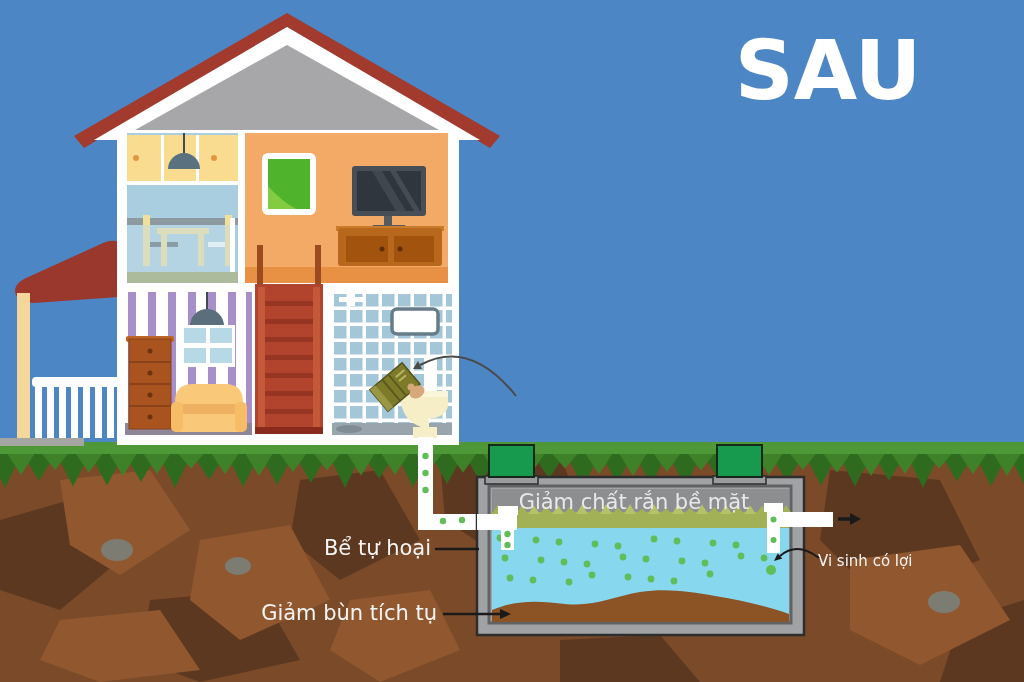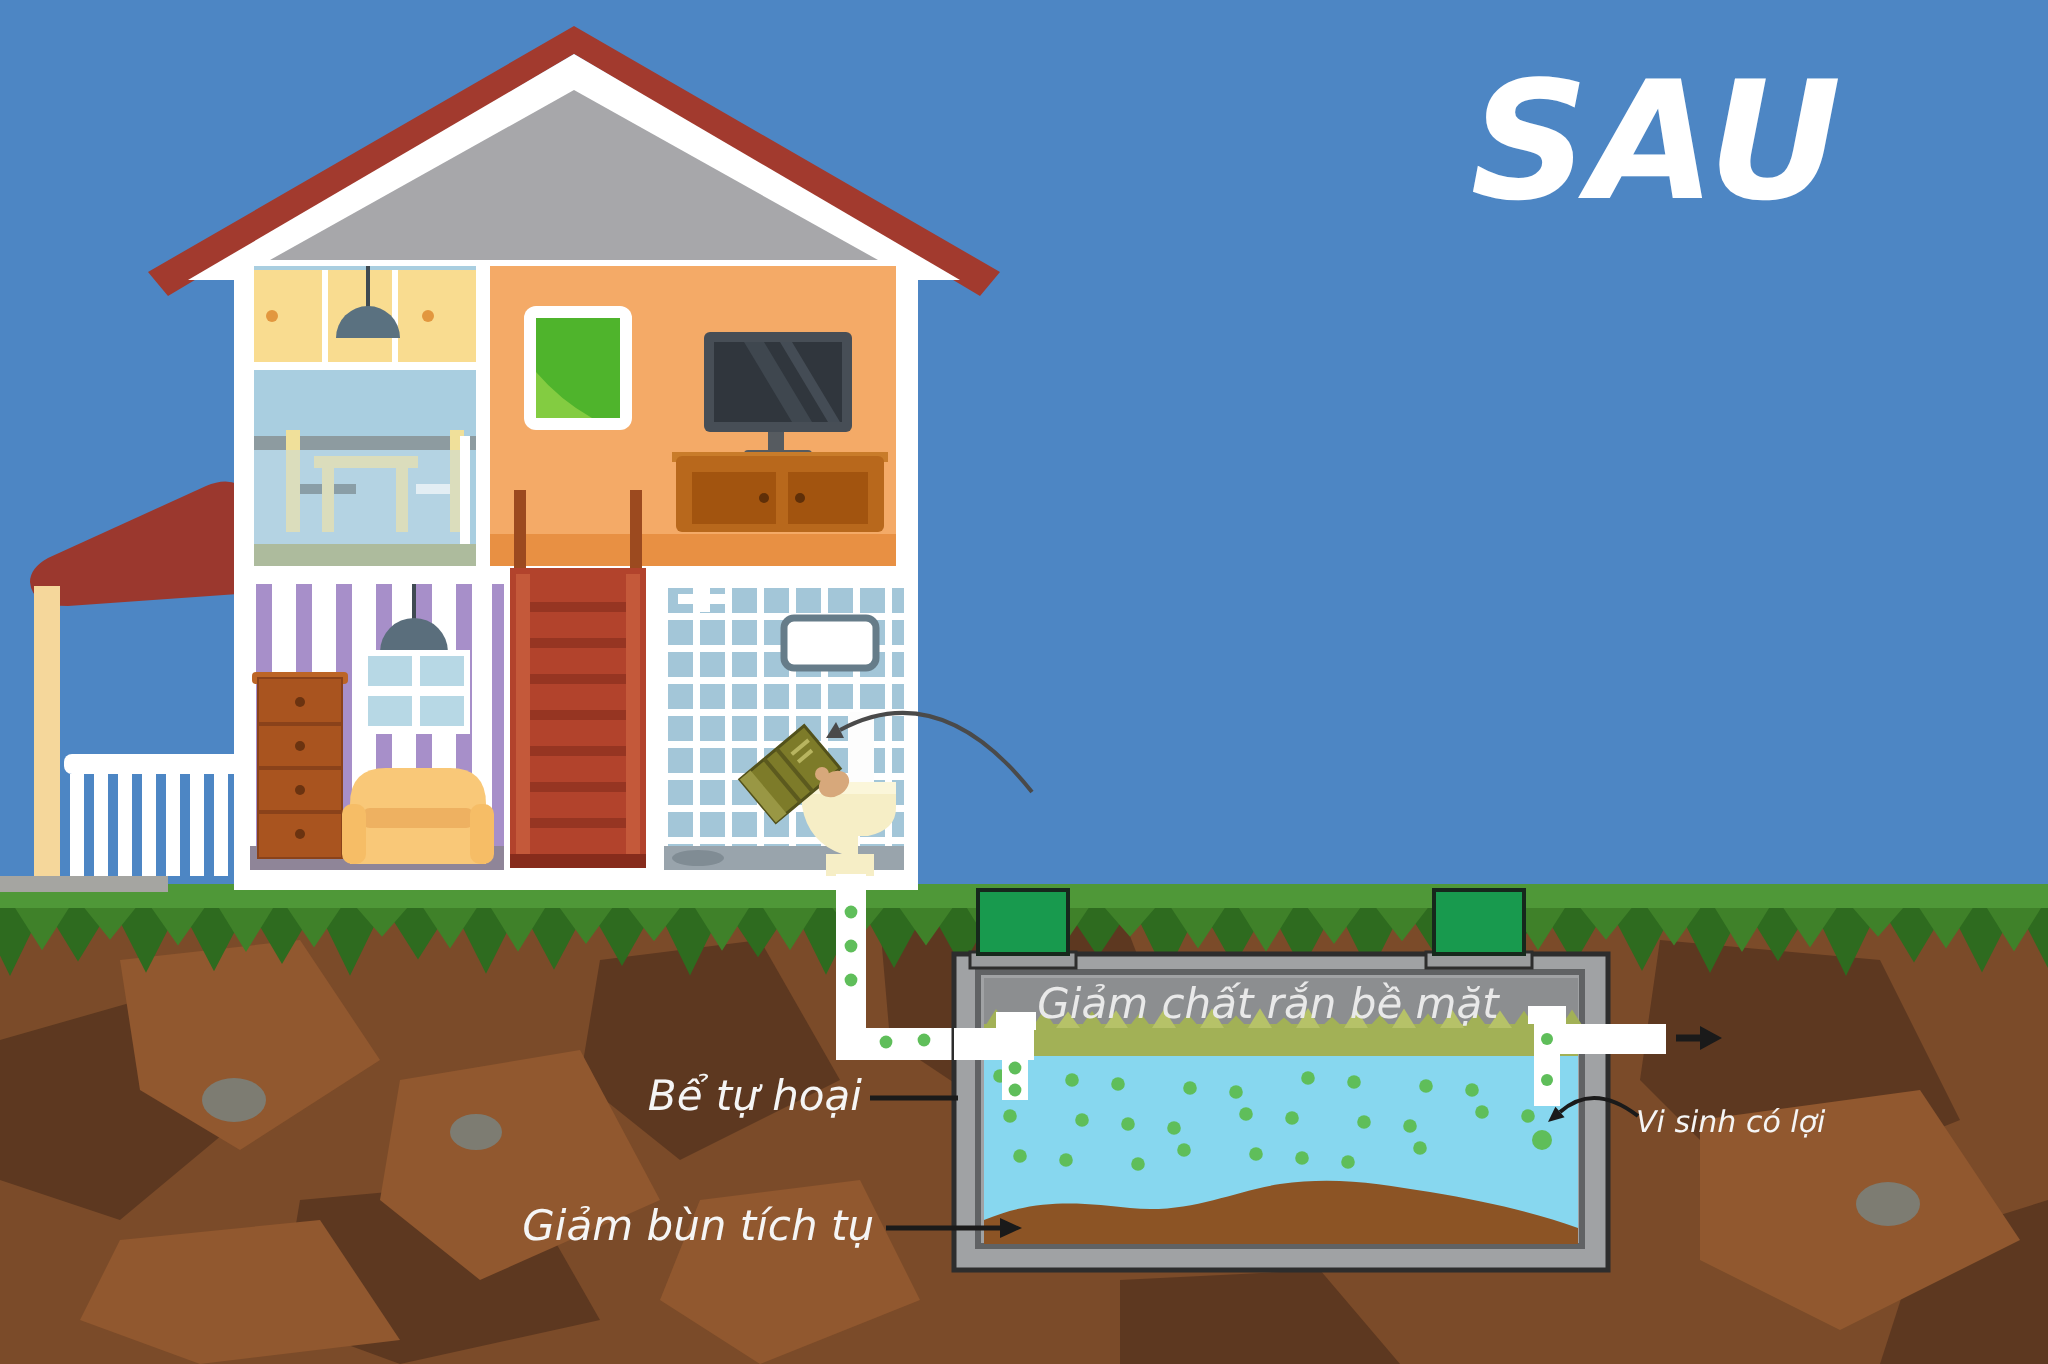--- a/index.html
+++ b/index.html
@@ -1,16 +1,16 @@
 <!DOCTYPE html>
 <html><head>
 <meta charset="utf-8">
 <style>
   html,body{margin:0;padding:0;background:#222;}
-  .stage{position:relative;width:1024px;height:682px;overflow:hidden;background:#fef9c3;font-style:italic;}
+  .stage{position:relative;width:1024px;height:682px;overflow:hidden;background:#fef9c3;}
   svg{display:block;}
   text{font-family:"DejaVu Sans","Liberation Sans",sans-serif;}
   .big-title{font-weight:bold;}
 </style>
 </head>
 <body>
 
 <div class="stage">
 <svg width="1024" height="682" viewBox="0 0 1024 682" xmlns="http://www.w3.org/2000/svg">
   <defs>

